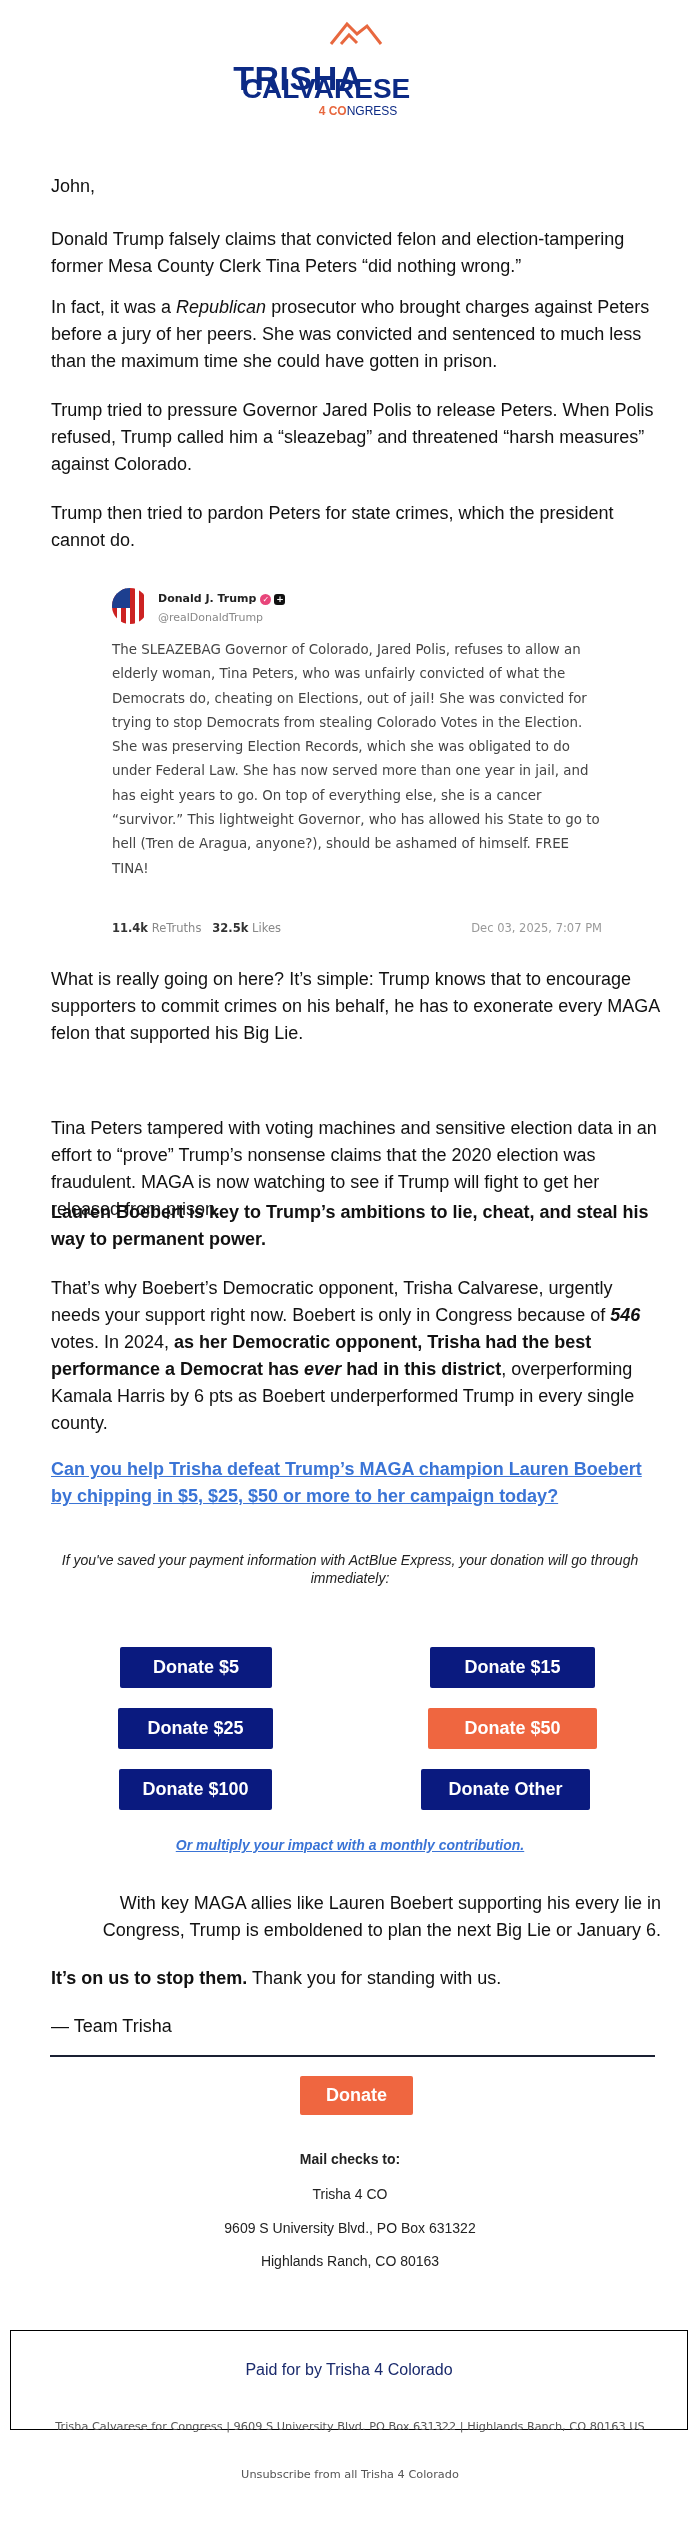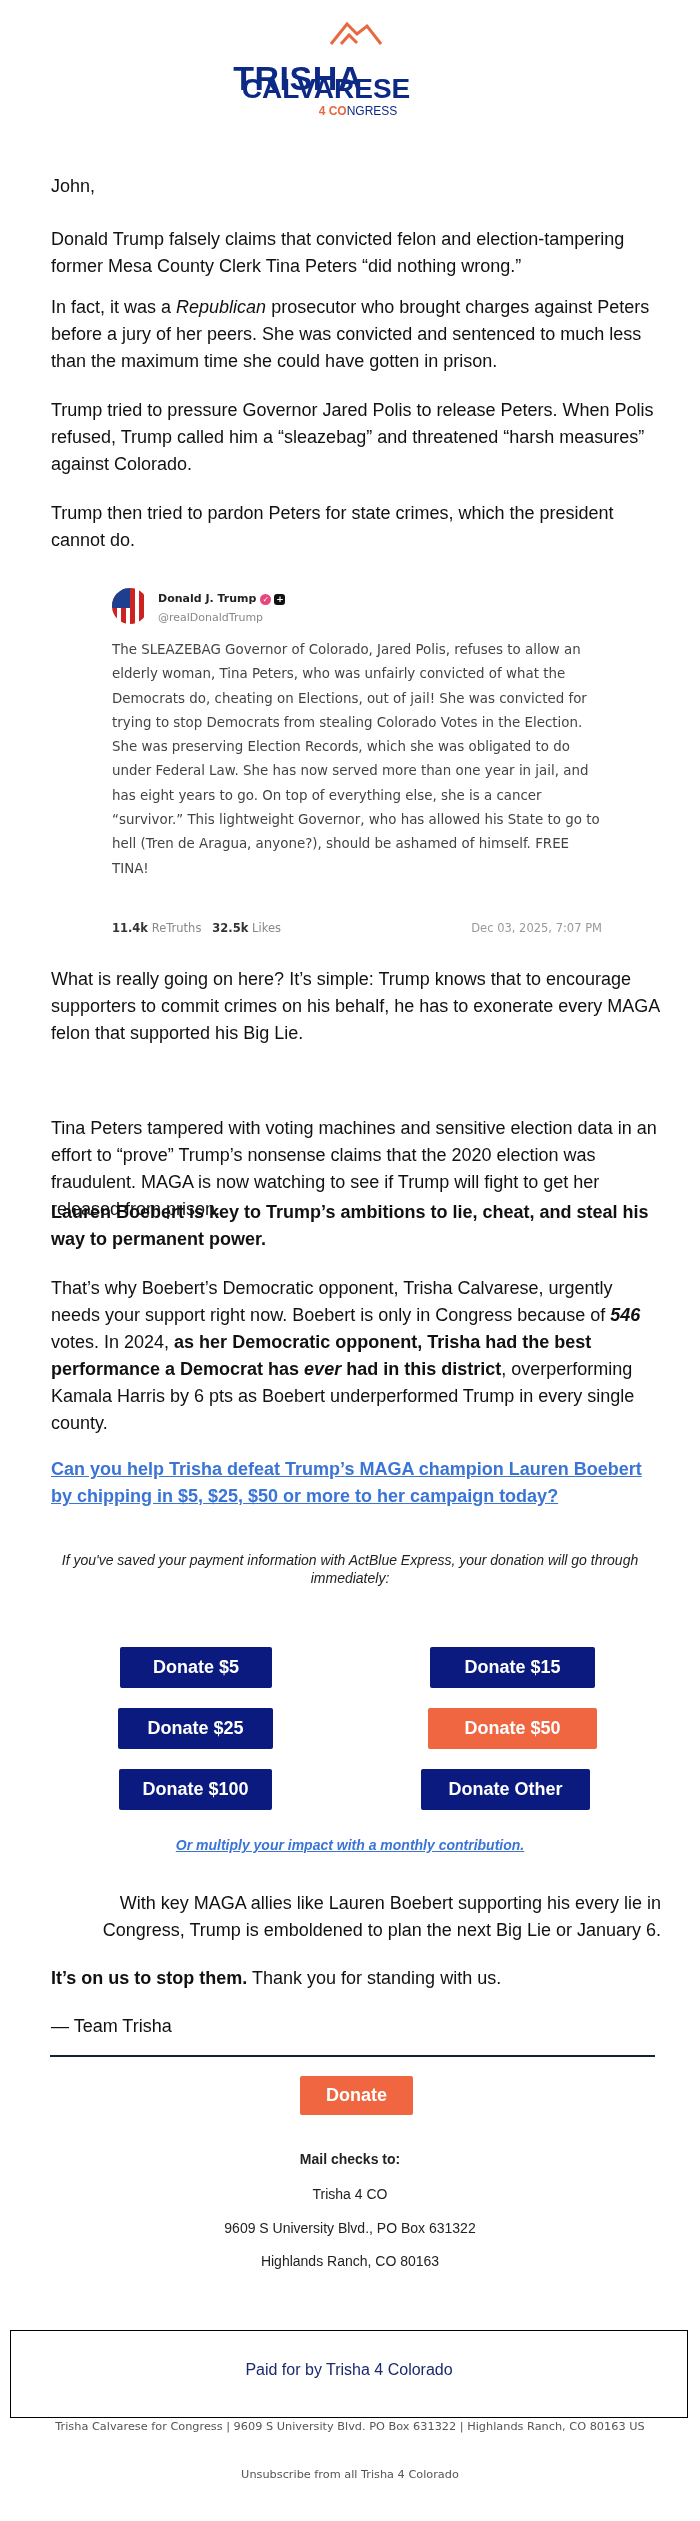--- a/index.html
+++ b/index.html
@@ -111,21 +111,21 @@
   }
   .donate-main {
     position: absolute; left: 300px; top: 2076px; width: 113px; height: 39px;
     background: #ef6640; color: #fff; font-weight: 700; font-size: 18px;
     line-height: 39px; text-align: center; border-radius: 2px;
   }
   .center-line {
     position: absolute; left: 0; width: 700px; text-align: center; font-size: 14px; color: #222;
   }
   .paid-box {
-    position: absolute; left: 10px; top: 2330px; width: 678px; height: 88px;
+    position: absolute; left: 10px; top: 2330px; width: 678px; height: 100px;
     border: 1.5px solid #000;
     text-align: center; line-height: 77px; font-size: 16px; color: #1a2a6c;
   }
   .footer {
     position: absolute; left: 40px; width: 620px; text-align: center;
     font-family: "DejaVu Sans", sans-serif; font-size: 11.3px; line-height: 14px; color: #555;
   }
   .footer a { color: #555; text-decoration: underline; }
 </style>
 </head>

